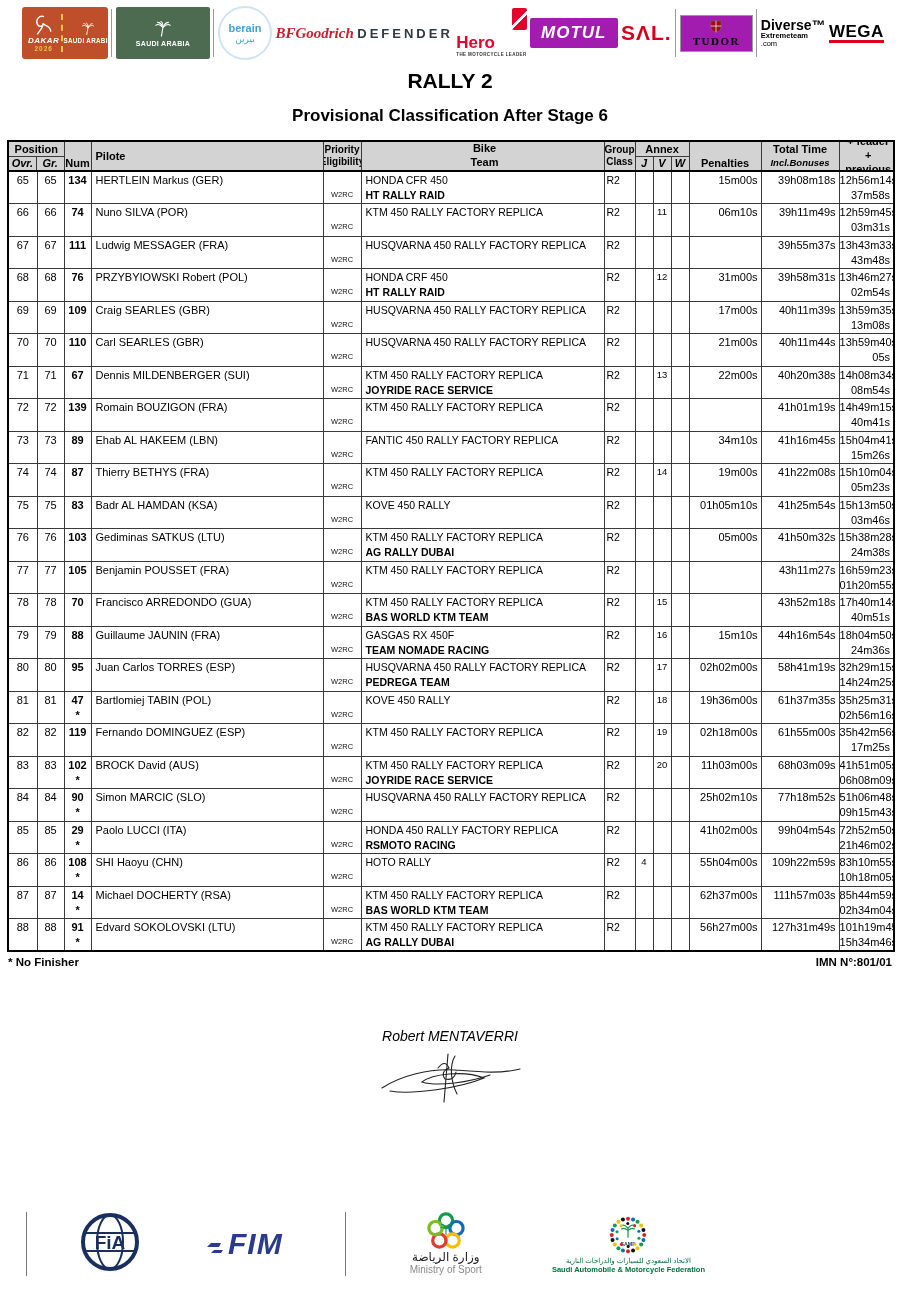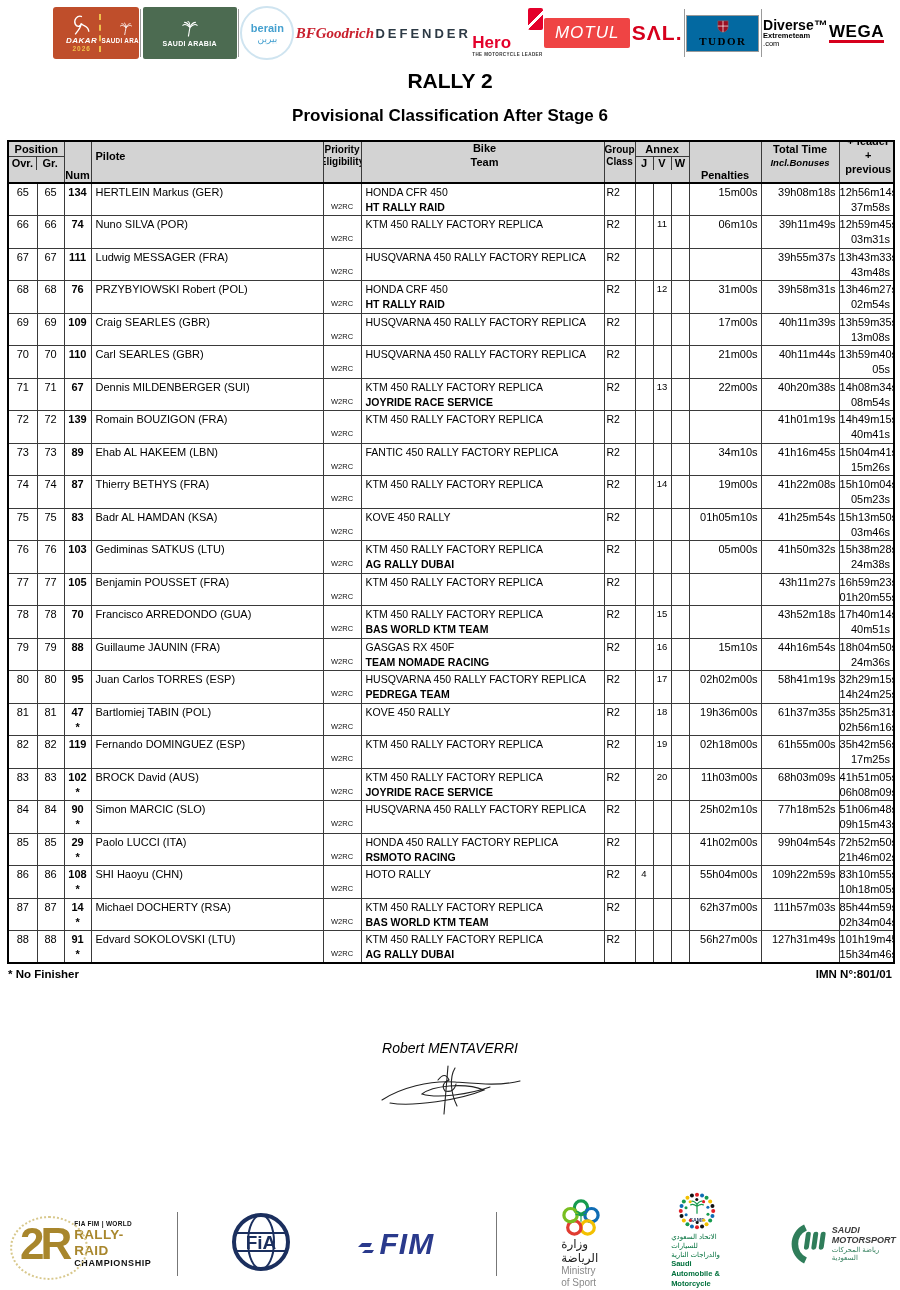--- a/index.html
+++ b/index.html
@@ -6,21 +6,21 @@
   body {
     width: 900px; height: 1290px; margin: 0; background: #fff;
     font-family: "Liberation Sans", sans-serif; color: #000; position: relative;
     overflow: hidden;
   }
   
   .top-strip { display: flex; align-items: center; justify-content: space-between;
     margin: 6px 16px 0 22px; height: 54px; }
   .vdiv { width: 1px; height: 48px; background: #9a9a9a; flex: 0 0 1px; }
   .dakar-box { width: 86px; height: 52px; background: #bf4e2b; border-radius: 3px;
-    display: flex; align-items: center; padding: 13px; margin-left: 31px; }
+    display: flex; align-items: center; padding: 6px; }
   .dakar-left { width: 36px; display: flex; flex-direction: column; align-items: center;
     border-right: 2px dashed #f0c04a; padding-right: 2px; }
   .dakar-word { color: #fff; font-style: italic; font-weight: 900; font-size: 8px; letter-spacing: .5px; }
   .dakar-year { color: #f0c04a; font-weight: 700; font-size: 6.5px; letter-spacing: 1px; }
   .dakar-right { flex: 1; display: flex; flex-direction: column; align-items: center; gap: 1px; }
   .saudi-label { color: #fff; font-weight: 800; font-size: 6.3px; letter-spacing: .3px; white-space: nowrap; }
   .saudi-box { width: 94px; height: 52px; background: #4c6b51; border-radius: 2px;
     display: flex; flex-direction: column; align-items: center; justify-content: center; gap: 2px; }
   .saudi-box .saudi-label { font-size: 7px; }
   .berain { width: 54px; height: 54px; border-radius: 50%; border: 2px solid #cfe4f0;
@@ -29,48 +29,48 @@
   .berain-ar { color: #45a0cf; font-size: 9px; margin-top: 1px; }
   .bfg { color: #c9202e; font-weight: 900; font-style: italic; font-size: 15px;
     font-family: "Liberation Serif", serif; white-space: nowrap; }
   .defender { color: #2d3a45; font-weight: 700; font-size: 13px; letter-spacing: 3px; }
   .hero { display: flex; align-items: flex-end; gap: 4px; flex-direction: column; }
   .hero-mark { width: 15px; height: 22px; background:
     linear-gradient(135deg, #e4002b 48%, #fff 48%, #fff 58%, #e4002b 58%); border-radius: 2px; }
   .hero-text { display: flex; flex-direction: column; line-height: 1; }
   .hero-word { color: #e4002b; font-weight: 800; font-size: 17px; }
   .hero-tag { color: #333; font-size: 4.5px; font-weight: 700; letter-spacing: .4px; margin-top: 2px; }
-  .motul { background: #ef4444; color: #fff; font-weight: 400; font-style: italic;
+  .motul { background: #a21caf; color: #fff; font-weight: 700; font-style: italic;
     font-size: 17px; padding: 5px 11px; border-radius: 2px; letter-spacing: 1px; }
   .sal { color: #d6001c; font-weight: 900; font-size: 21px; letter-spacing: 1px; }
   .tudor { border: 1px solid #999; padding: 4px 12px; display: flex; flex-direction: column;
-    align-items: center; gap: 2px; background: #0369a1; }
+    align-items: center; gap: 2px; background: #a21caf; }
   .tudor-word { font-family: "Liberation Serif", serif; font-weight: 700; font-size: 11px; letter-spacing: 1.5px; }
   .diverse { display: flex; flex-direction: column; line-height: 1.05; }
   .diverse-1 { font-weight: 900; font-size: 14px; }
   .diverse-2 { font-weight: 700; font-size: 7.5px; }
   .diverse-3 { font-size: 7.5px; }
   .wega { display: flex; flex-direction: column; align-items: center; }
   .wega-word { font-weight: 900; font-size: 17px; letter-spacing: .5px;
     border-bottom: 3px solid #d6001c; line-height: 1.05; }
   
   .title { text-align: center; font-size: 21px; font-weight: 700; margin-top: 9px; }
   .subtitle { text-align: center; font-size: 17px; font-weight: 700; margin-top: 13px; }
   
   table { border-collapse: collapse; table-layout: fixed; width: 886px;
     margin: 14px auto 0 7px; border: 2px solid #000; }
   th, td { border: 1px solid #3a3a3a; padding: 0; vertical-align: top; overflow: hidden; }
   thead th { background: #d3d3d3; font-weight: 700; font-size: 11px; border-bottom: 2px solid #000; }
   .th-stack { display: flex; flex-direction: column; height: 28px; }
   .th-stack .tt { flex: 1; display: flex; align-items: center; justify-content: center; }
   .th-stack .tt.divided { border-bottom: 1px solid #3a3a3a; }
-  .th-split { flex: 1; display: flex; }
+  .th-split { flex: 1; display: flex; font-style: italic; }
   .th-split span { flex: 1; display: flex; align-items: center; justify-content: center; }
   .th-split span + span { border-left: 1px solid #3a3a3a; }
-  .th-bottom { display: flex; align-items: flex-end; justify-content: center; height: 28px; padding-bottom: 1px; margin-top: 12px; }
+  .th-bottom { display: flex; align-items: flex-end; justify-content: center; height: 28px; padding-bottom: 1px; }
   .th-mid-left { display: flex; align-items: center; height: 28px; padding-left: 4px; }
   .th-two { display: flex; flex-direction: column; justify-content: center; height: 28px; line-height: 1.25; }
   .th-two.c { align-items: center; }
   .th-two.l { padding-left: 4px; }
   .th-two .small { font-size: 10px; }
   .th-two .ital { font-style: italic; font-weight: 600; font-size: 9.5px; }
   tbody td { height: 32.5px; font-size: 11px; }
   .l1 { height: 16px; line-height: 16px; white-space: nowrap; }
   .l2 { height: 15px; line-height: 14px; white-space: nowrap; }
   td.ctr .l1, td.ctr .l2 { text-align: center; }
@@ -1367,28 +1367,20 @@
       <path d="M22 40 C40 28 70 20 95 22 C120 24 140 26 160 21"></path>
       <path d="M30 43 C52 47 100 40 124 30 C104 22 72 26 62 34 C78 39 110 34 130 27"></path>
       <path d="M88 6 L84 54"></path>
       <path d="M95 8 C89 18 91 34 97 46"></path>
       <path d="M78 20 q7 -9 11 0 q-9 4 -4 11 q9 2 11 -7"></path>
     </g>
   </svg>
 </div>
 
 <div class="bottom-strip">
-  <div class="w2rc-logo">
-    <span class="w2rc-2r">2R</span>
-    <div class="w2rc-text">
-      <span class="w2rc-l1">FIA FIM | WORLD</span>
-      <span class="w2rc-l2">RALLY-RAID</span>
-      <span class="w2rc-l3">CHAMPIONSHIP</span>
-    </div>
-  </div>
   <div class="bvdiv" style="margin-left:26px"></div>
   <div class="fia">
     <svg width="62" height="62" viewBox="0 0 62 62">
       <circle cx="31" cy="31" r="27" fill="none" stroke="#1b2f5e" stroke-width="4"></circle>
       <ellipse cx="31" cy="31" rx="13" ry="27" fill="none" stroke="#1b2f5e" stroke-width="2"></ellipse>
       <path d="M5 22 h52 M5 40 h52" stroke="#1b2f5e" stroke-width="2"></path>
       <text x="31" y="38" text-anchor="middle" font-size="19" font-weight="bold" fill="#1b2f5e" font-family="Liberation Sans, sans-serif">FiA</text>
     </svg>
   </div>
   <div class="fim">
@@ -1444,26 +1436,13 @@
         <circle cx="10.6" cy="25.9" r="1.6" fill="#0f6cb4"></circle>
         <circle cx="10.5" cy="18.5" r="1.6" fill="#169b4e"></circle>
         <circle cx="14.8" cy="12.4" r="1.6" fill="#f3c000"></circle>
         <circle cx="21.8" cy="10.0" r="1.6" fill="#111111"></circle>
         <circle cx="28.9" cy="12.2" r="1.6" fill="#e21f26"></circle>
         <circle cx="33.4" cy="18.1" r="1.6" fill="#0f6cb4"></circle>
       </svg>
     <span class="samf-ar">الاتحاد السعودي للسيارات والدراجات النارية</span>
     <span class="samf-en">Saudi Automobile &amp; Motorcycle Federation</span>
   </div>
-  <div class="sms">
-    <svg width="42" height="42" viewBox="0 0 46 46">
-      <path d="M20 3 A 22 22 0 0 0 20 43" stroke="#2f7d5a" stroke-width="8" fill="none"></path>
-      <rect x="22" y="8" width="6" height="22" rx="3" fill="#2f7d5a" transform="skewX(-8)"></rect>
-      <rect x="31" y="8" width="6" height="22" rx="3" fill="#2f7d5a" transform="skewX(-8)"></rect>
-      <rect x="40" y="8" width="6" height="22" rx="3" fill="#2f7d5a" transform="skewX(-8)"></rect>
-    </svg>
-    <div class="sms-text">
-      <span class="sms-l1">SAUDI</span>
-      <span class="sms-l2">MOTORSPORT</span>
-      <span class="sms-ar">رياضة المحركات السعودية</span>
-    </div>
-  </div>
 </div>
 
 </body></html>

